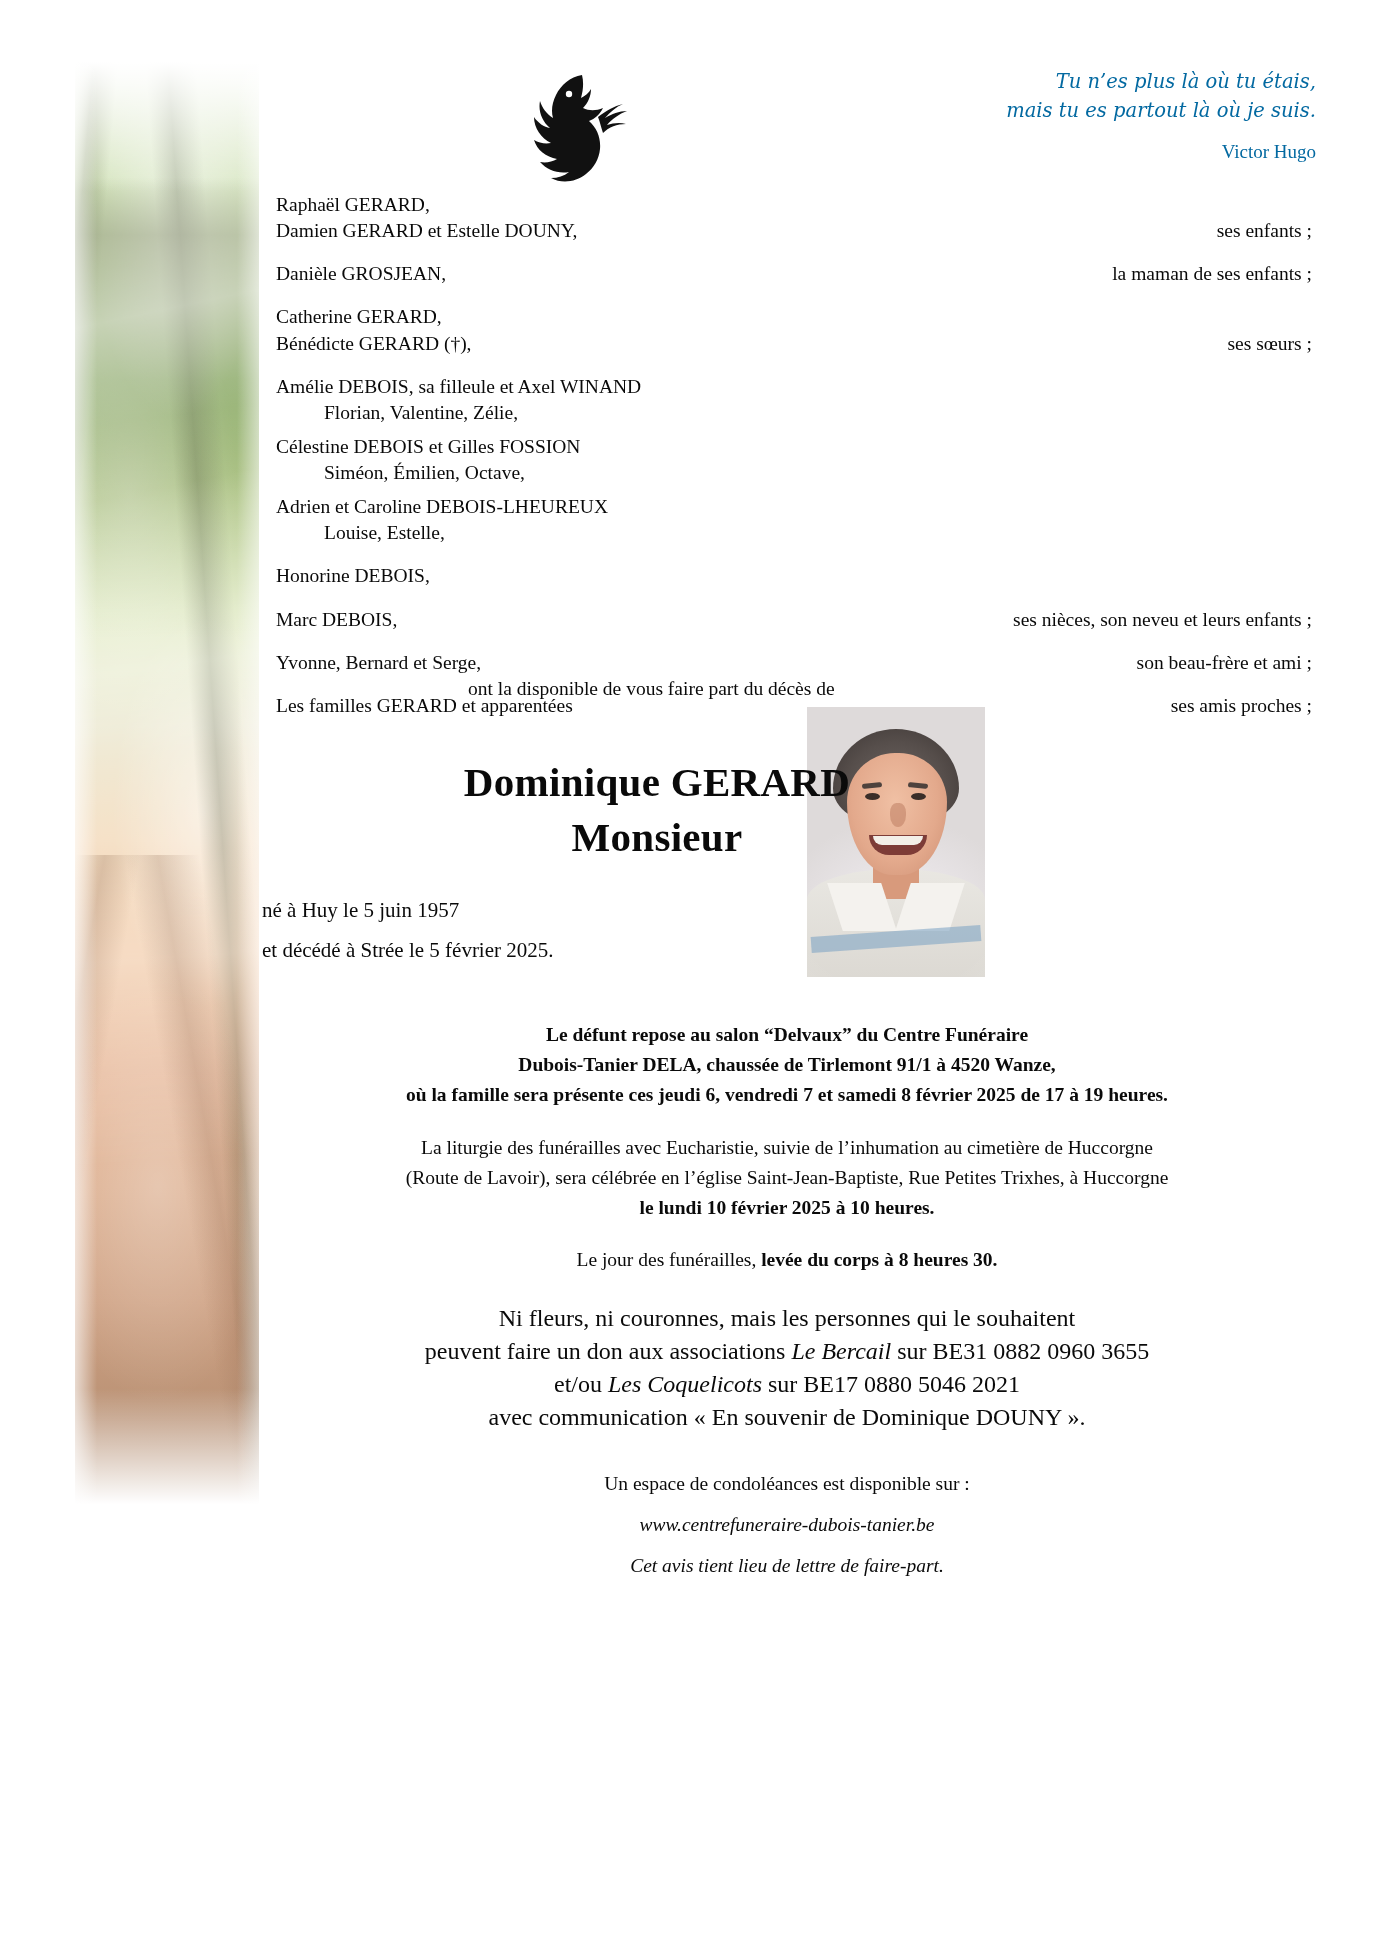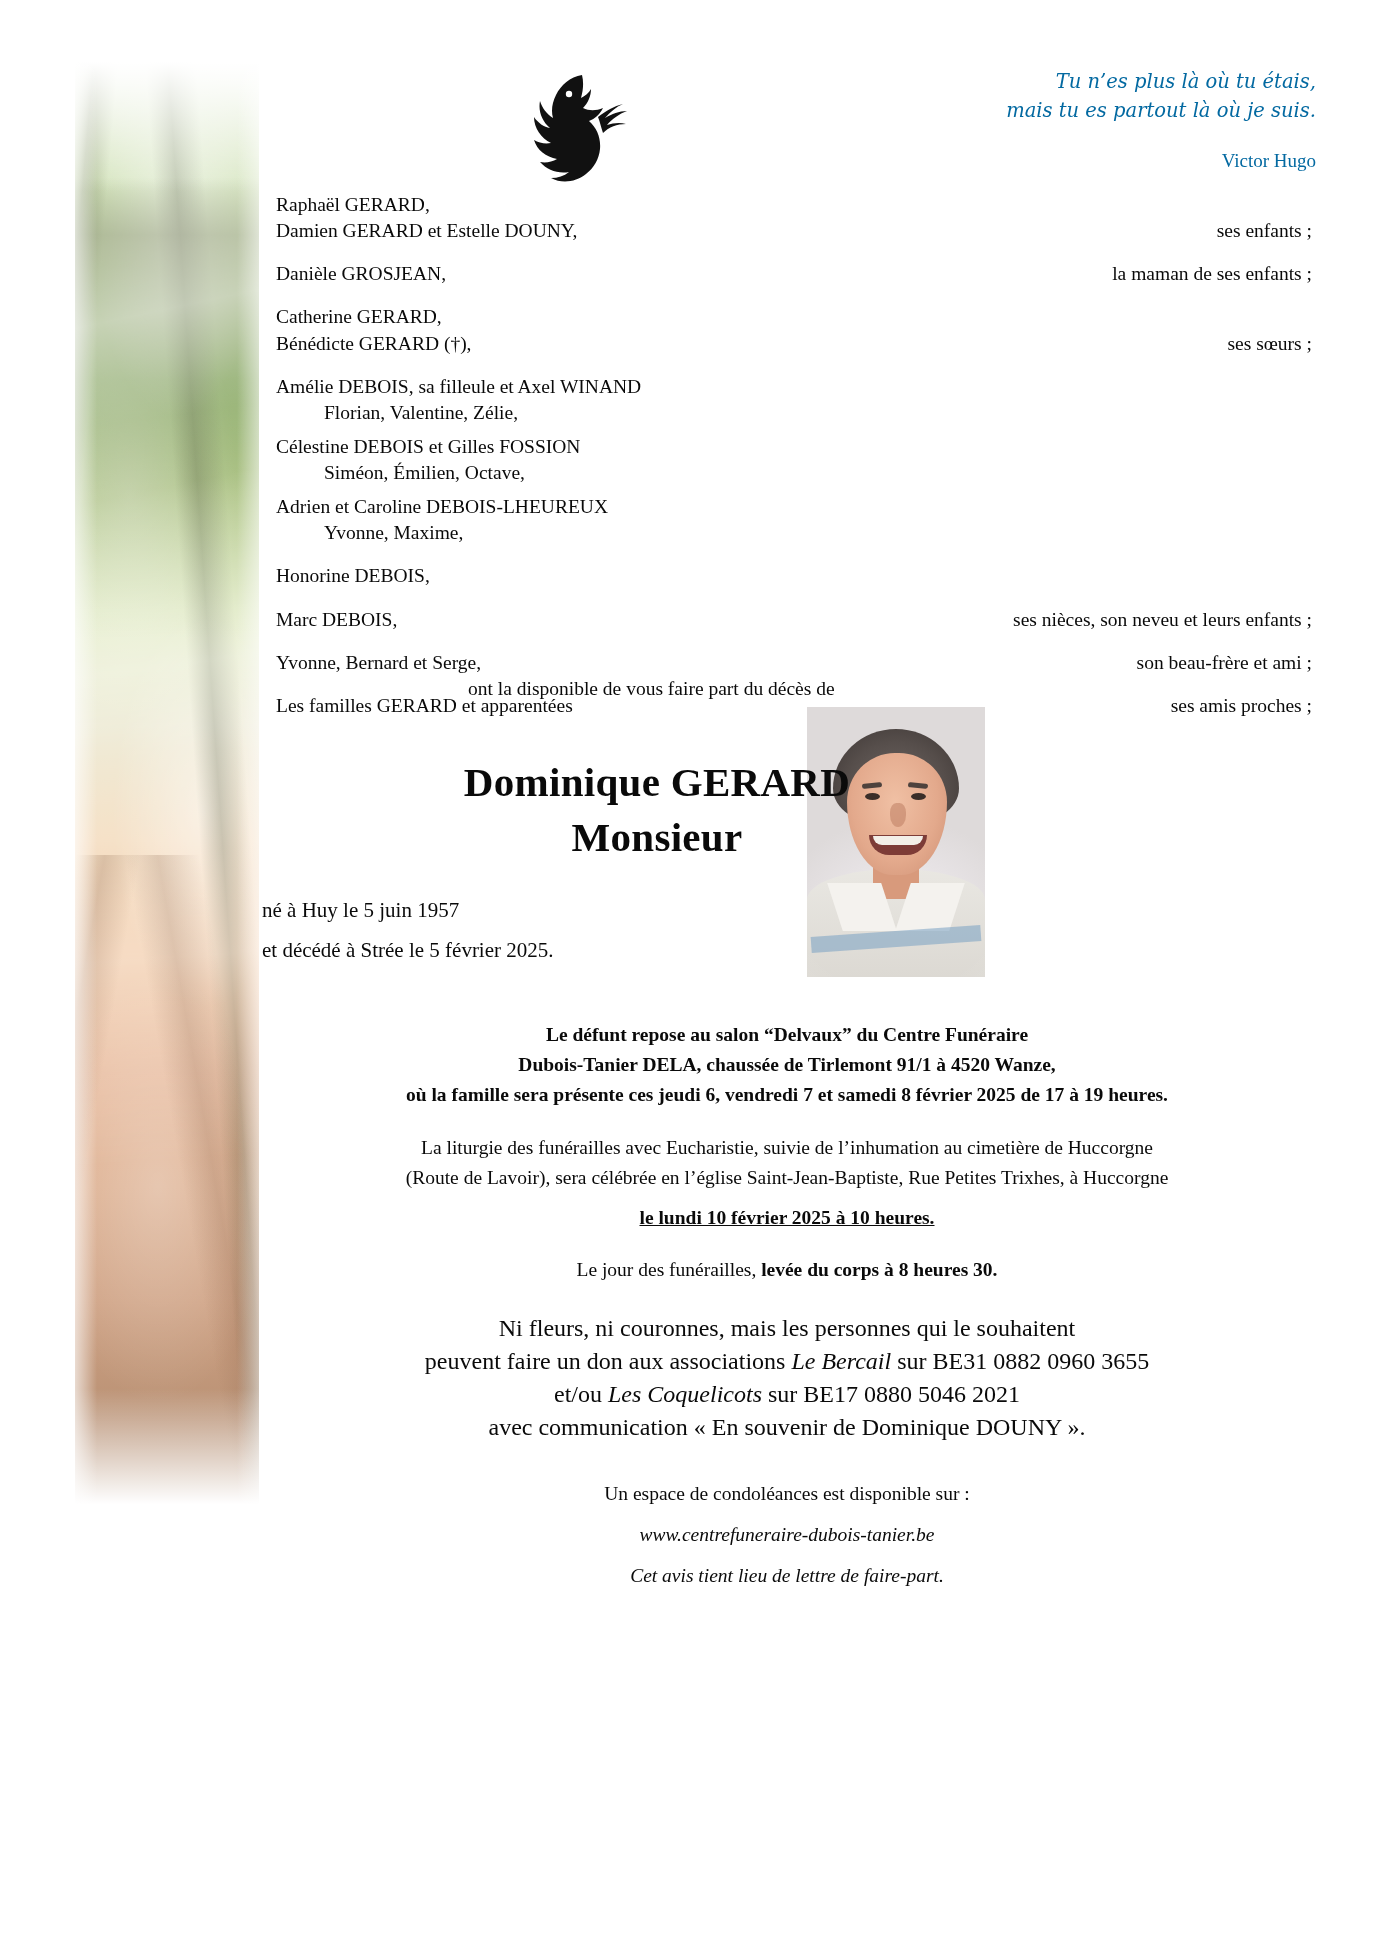--- a/index.html
+++ b/index.html
@@ -108,21 +108,21 @@
     top: 12px;
     width: 430px;
     text-align: right;
     font-family: "DejaVu Serif", serif;
     font-style: italic;
     font-size: 19.5px;
     line-height: 1.5;
     color: #0369a1;
   }
   .quote-author {
-    margin-top: 21px;
+    margin-top: 12px;
     font-style: normal;
     font-family: "Liberation Serif", serif;
     font-size: 19px;
   }
 
   
   .family {
     position: absolute;
     left: 14px;
     top: 137px;
@@ -272,21 +272,21 @@
     position: absolute;
     left: 10px;
     top: 965px;
     width: 1030px;
     text-align: center;
     font-size: 19.5px;
     line-height: 1.55;
   }
   .ceremony .b { font-weight: bold; }
   .blk { margin-top: 22px; }
-  .blk-tight { margin-top: 10px; text-decoration: underline; }
+  .blk-tight { margin-top: 0; }
   .small-block {
     margin-top: 26px;
     font-size: 24px;
     line-height: 1.38;
   }
   .it { font-style: italic; }
   .closing {
     margin-top: 30px;
     font-size: 19.5px;
     line-height: 2.1;
@@ -355,21 +355,21 @@
     <div class="gap-xs"></div>
 
     <div class="fam-row">
       <span class="fam-left">Célestine DEBOIS et Gilles FOSSION</span>
       <span class="fam-indent">Siméon, Émilien, Octave,</span>
     </div>
     <div class="gap-xs"></div>
 
     <div class="fam-row">
       <span class="fam-left">Adrien et Caroline DEBOIS-LHEUREUX</span>
-      <span class="fam-indent">Yvonne, Maxime,</span>
+      <span class="fam-indent">Louise, Estelle,</span>
     </div>
     <div class="gap-sm"></div>
 
     <div class="fam-row">
       <span class="fam-left">Honorine DEBOIS,</span>
     </div>
     <div class="gap-sm"></div>
 
     <div class="fam-row">
       <span class="fam-left">Marc DEBOIS,</span>

